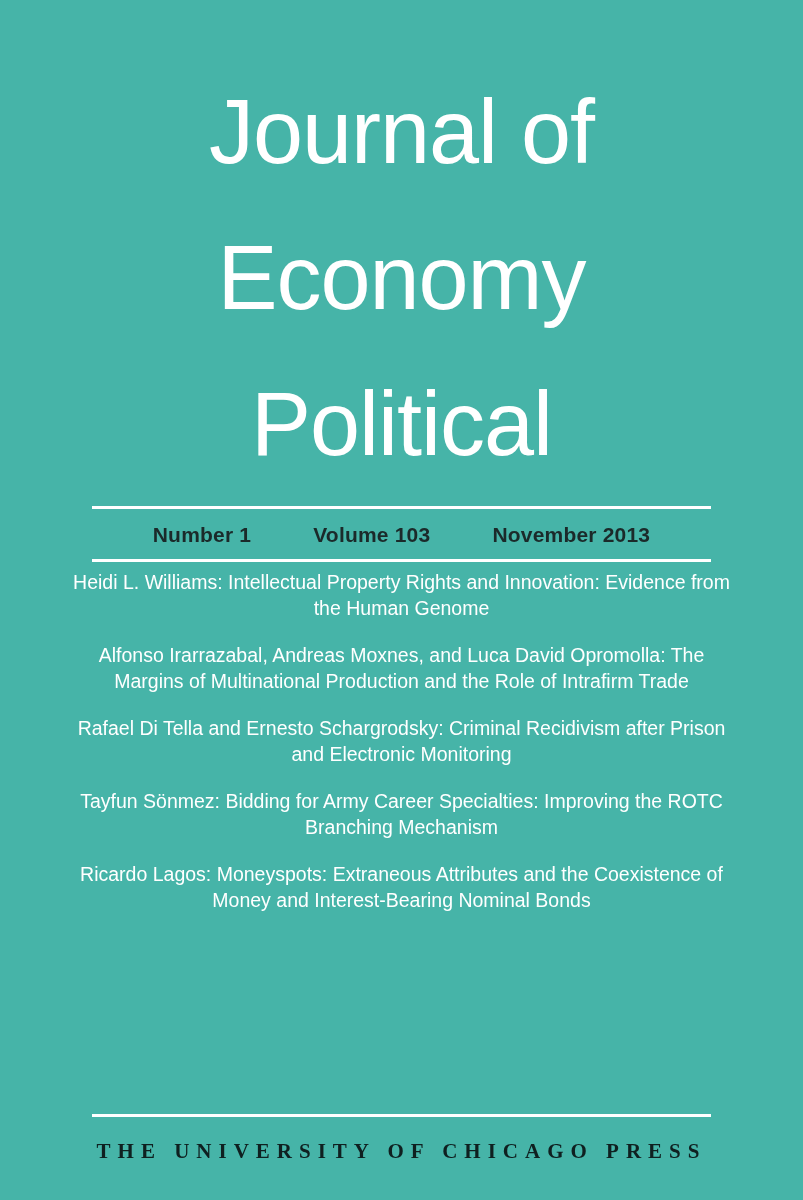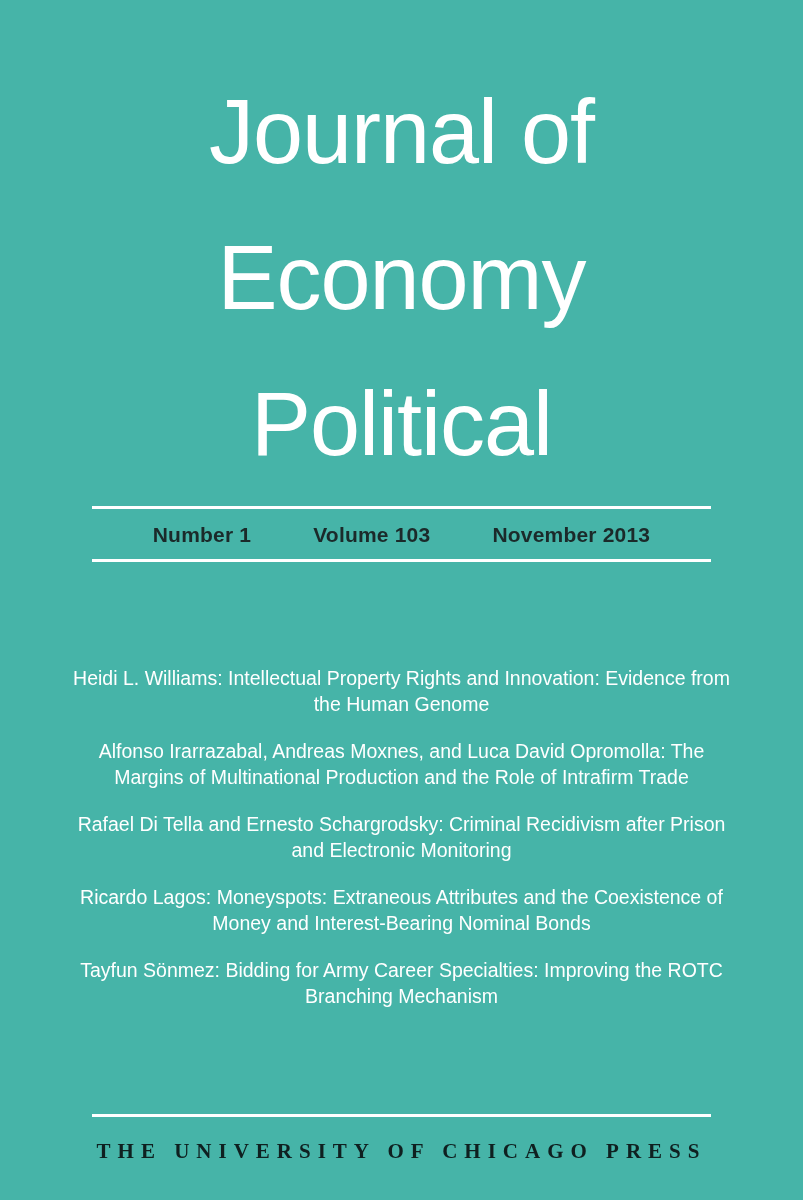--- a/index.html
+++ b/index.html
@@ -56,21 +56,20 @@
     font-size: 21px;
     font-weight: bold;
     letter-spacing: 0.2px;
   }
   .issue-item {
     white-space: nowrap;
   }
 
   
   .contents {
-    margin-top: 96px;
     padding: 0 70px;
     text-align: center;
     color: #ffffff;
   }
   .article {
     font-size: 19.5px;
     line-height: 25.5px;
     margin-bottom: 22px;
     color: #ffffff;
   }
@@ -113,22 +112,22 @@
       <div class="issue-item">Volume 103</div>
       <div class="issue-item">November 2013</div>
     </div>
     <div class="rule"></div>
   </div>
 
   <div class="contents">
     <div class="article">Heidi L. Williams: Intellectual Property Rights and Innovation: Evidence from the Human Genome</div>
     <div class="article">Alfonso Irarrazabal, Andreas Moxnes, and Luca David Opromolla: The Margins of Multinational Production and the Role of Intrafirm Trade</div>
     <div class="article">Rafael Di Tella and Ernesto Schargrodsky: Criminal Recidivism after Prison and Electronic Monitoring</div>
+    <div class="article">Tayfun Sönmez: Bidding for Army Career Specialties: Improving the ROTC Branching Mechanism</div>
     <div class="article">Ricardo Lagos: Moneyspots: Extraneous Attributes and the Coexistence of Money and Interest-Bearing Nominal Bonds</div>
-    <div class="article">Tayfun Sönmez: Bidding for Army Career Specialties: Improving the ROTC Branching Mechanism</div>
   </div>
 
   <div class="footer">
     <div class="rule"></div>
     <div class="publisher">THE UNIVERSITY OF CHICAGO PRESS</div>
   </div>
 
 </div>
 
 </body></html>

